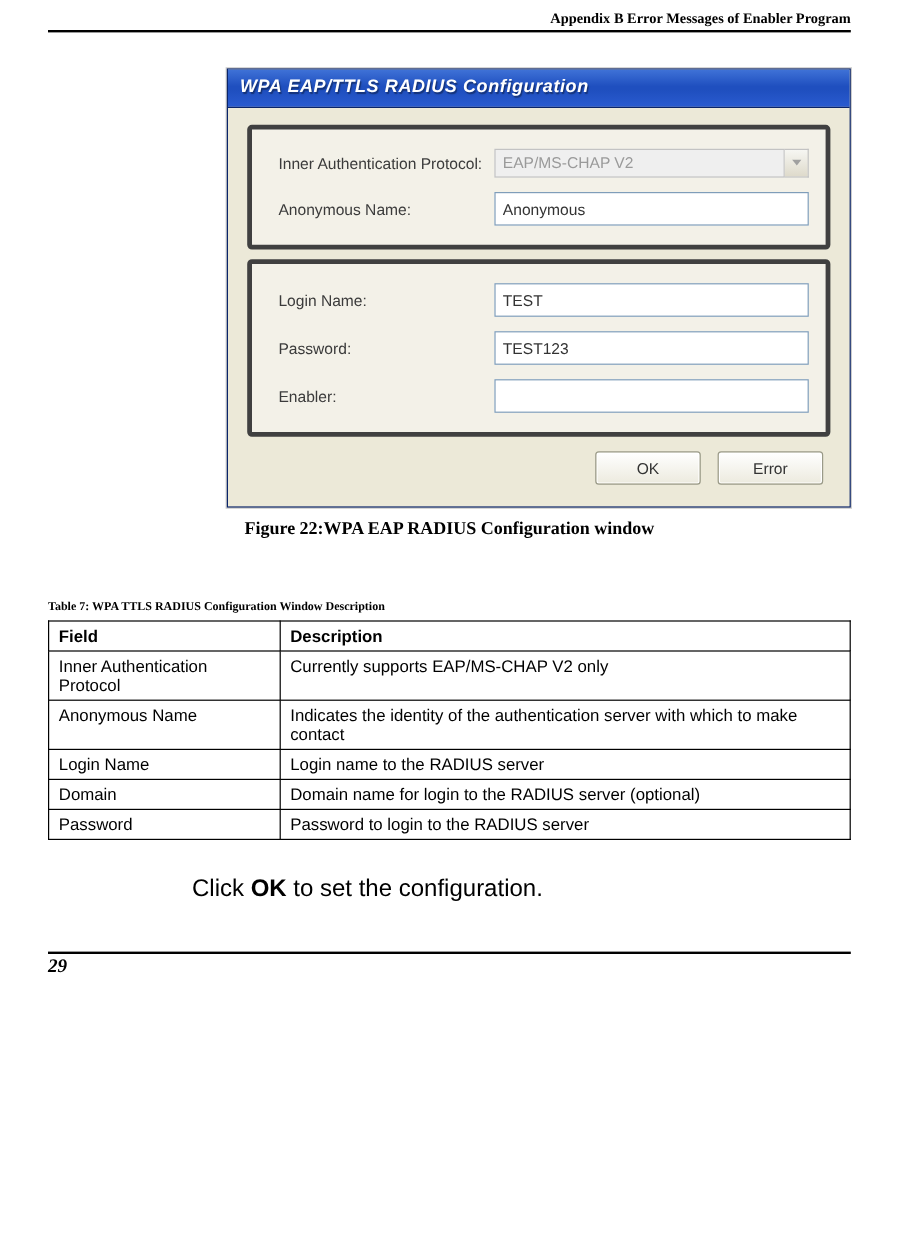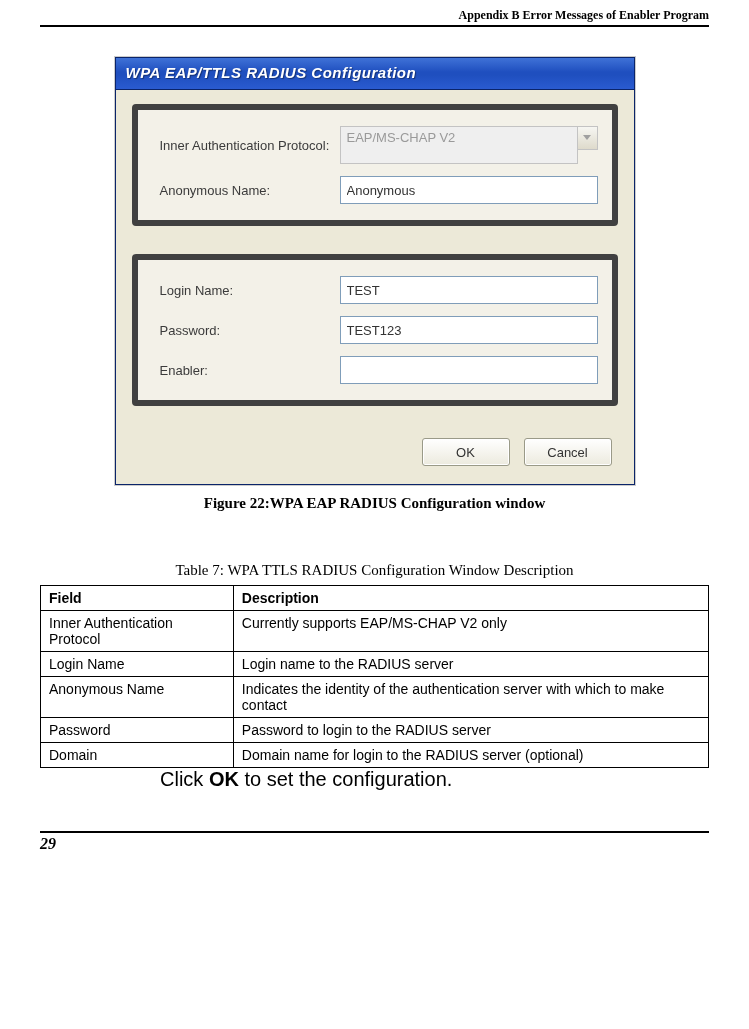--- a/index.html
+++ b/index.html
@@ -20,21 +20,21 @@
     font-size: 12px;
     padding-top: 8px;
   }
   .hr-top {
     border-top: 2px solid #000;
     margin-top: 2px;
     margin-bottom: 30px;
   }
   .screenshot-holder {
     display: flex;
-    justify-content: center;
+    justify-content: flex-end;
     margin-bottom: 10px;
   }
   
   .xp-window {
     width: 520px;
     border: 1px solid #0a246a;
     background: #ece9d8;
     font-family: Tahoma, Verdana, sans-serif;
     font-size: 13px;
     box-shadow: 0 0 0 1px #ccc;
@@ -47,25 +47,25 @@
     padding: 6px 10px 8px 10px;
     font-size: 15px;
     letter-spacing: 0.5px;
     text-shadow: 1px 1px 1px rgba(0,0,0,0.4);
     border-bottom: 1px solid #0a246a;
   }
   .xp-body {
     padding: 14px 16px 16px 16px;
   }
   .xp-group {
-    border: 6px solid #404040;
+    border: 4px solid #404040;
     border-radius: 4px;
     background: #f3f1e8;
     padding: 16px 14px 16px 22px;
-    margin-bottom: 28px;
+    margin-bottom: 8px;
   }
   .xp-row {
     display: flex;
     align-items: center;
     margin-bottom: 12px;
   }
   .xp-row:last-child { margin-bottom: 0; }
   .xp-label {
     width: 180px;
     color: #3b3b3b;
@@ -81,21 +81,21 @@
     font-size: 13px;
     color: #333;
   }
   .xp-select-wrap {
     position: relative;
     flex: 1;
     display: flex;
   }
   .xp-select-disabled {
     flex: 1;
-    height: 38px;
+    height: 24px;
     border: 1px solid #c3c3c3;
     background: #efefef;
     color: #9a9a9a;
     padding: 2px 6px;
     font-size: 13px;
     line-height: 18px;
   }
   .xp-select-btn {
     width: 20px;
     height: 24px;
@@ -124,30 +124,30 @@
     cursor: default;
   }
   .caption {
     text-align: center;
     font-weight: bold;
     font-size: 15px;
     margin-top: 8px;
     margin-bottom: 50px;
   }
   .table-caption {
-    text-align: center;
-    font-weight: normal;
-    font-size: 15px;
+    font-weight: bold;
+    font-size: 10px;
     margin-bottom: 6px;
   }
   table.doc {
     width: 100%;
     border-collapse: collapse;
     font-family: Arial, Helvetica, sans-serif;
     font-size: 14px;
+    margin-bottom: 30px;
   }
   table.doc th, table.doc td {
     border: 1px solid #000;
     padding: 4px 8px;
     text-align: left;
     vertical-align: top;
   }
   table.doc th {
     font-weight: bold;
   }
@@ -209,55 +209,55 @@
             <input class="xp-input" value="TEST123" style="">
           </div>
           <div class="xp-row">
             <div class="xp-label">Enabler:</div>
             <input class="xp-input" value="" style="">
           </div>
         </div>
 
         <div class="xp-btnbar">
           <button class="xp-btn">OK</button>
-          <button class="xp-btn">Cancel</button>
+          <button class="xp-btn">Error</button>
         </div>
       </div>
     </div>
   </div>
 
   <div class="caption">Figure 22:WPA EAP RADIUS Configuration window</div>
 
   <div class="table-caption">Table 7: WPA TTLS RADIUS Configuration Window Description</div>
 
   <table class="doc">
     <tbody>
         <tr>
       <th>Field</th>
       <th>Description</th>
     </tr>
     <tr>
       <td>Inner Authentication Protocol</td>
       <td>Currently supports EAP/MS-CHAP V2 only</td>
     </tr>
     <tr>
+      <td>Anonymous Name</td>
+      <td>Indicates the identity of the authentication server with which to make contact</td>
+    </tr>
+    <tr>
       <td>Login Name</td>
       <td>Login name to the RADIUS server</td>
     </tr>
     <tr>
-      <td>Anonymous Name</td>
-      <td>Indicates the identity of the authentication server with which to make contact</td>
+      <td>Domain</td>
+      <td>Domain name for login to the RADIUS server (optional)</td>
     </tr>
     <tr>
       <td>Password</td>
       <td>Password to login to the RADIUS server</td>
-    </tr>
-    <tr>
-      <td>Domain</td>
-      <td>Domain name for login to the RADIUS server (optional)</td>
     </tr>
   </tbody>
     </table>
 
   <div class="instruction">
     <span>Click </span><span class="bold">OK</span><span> to set the configuration.</span>
   </div>
 
   <div class="hr-bottom"></div>
   <div class="page-number">29</div>

